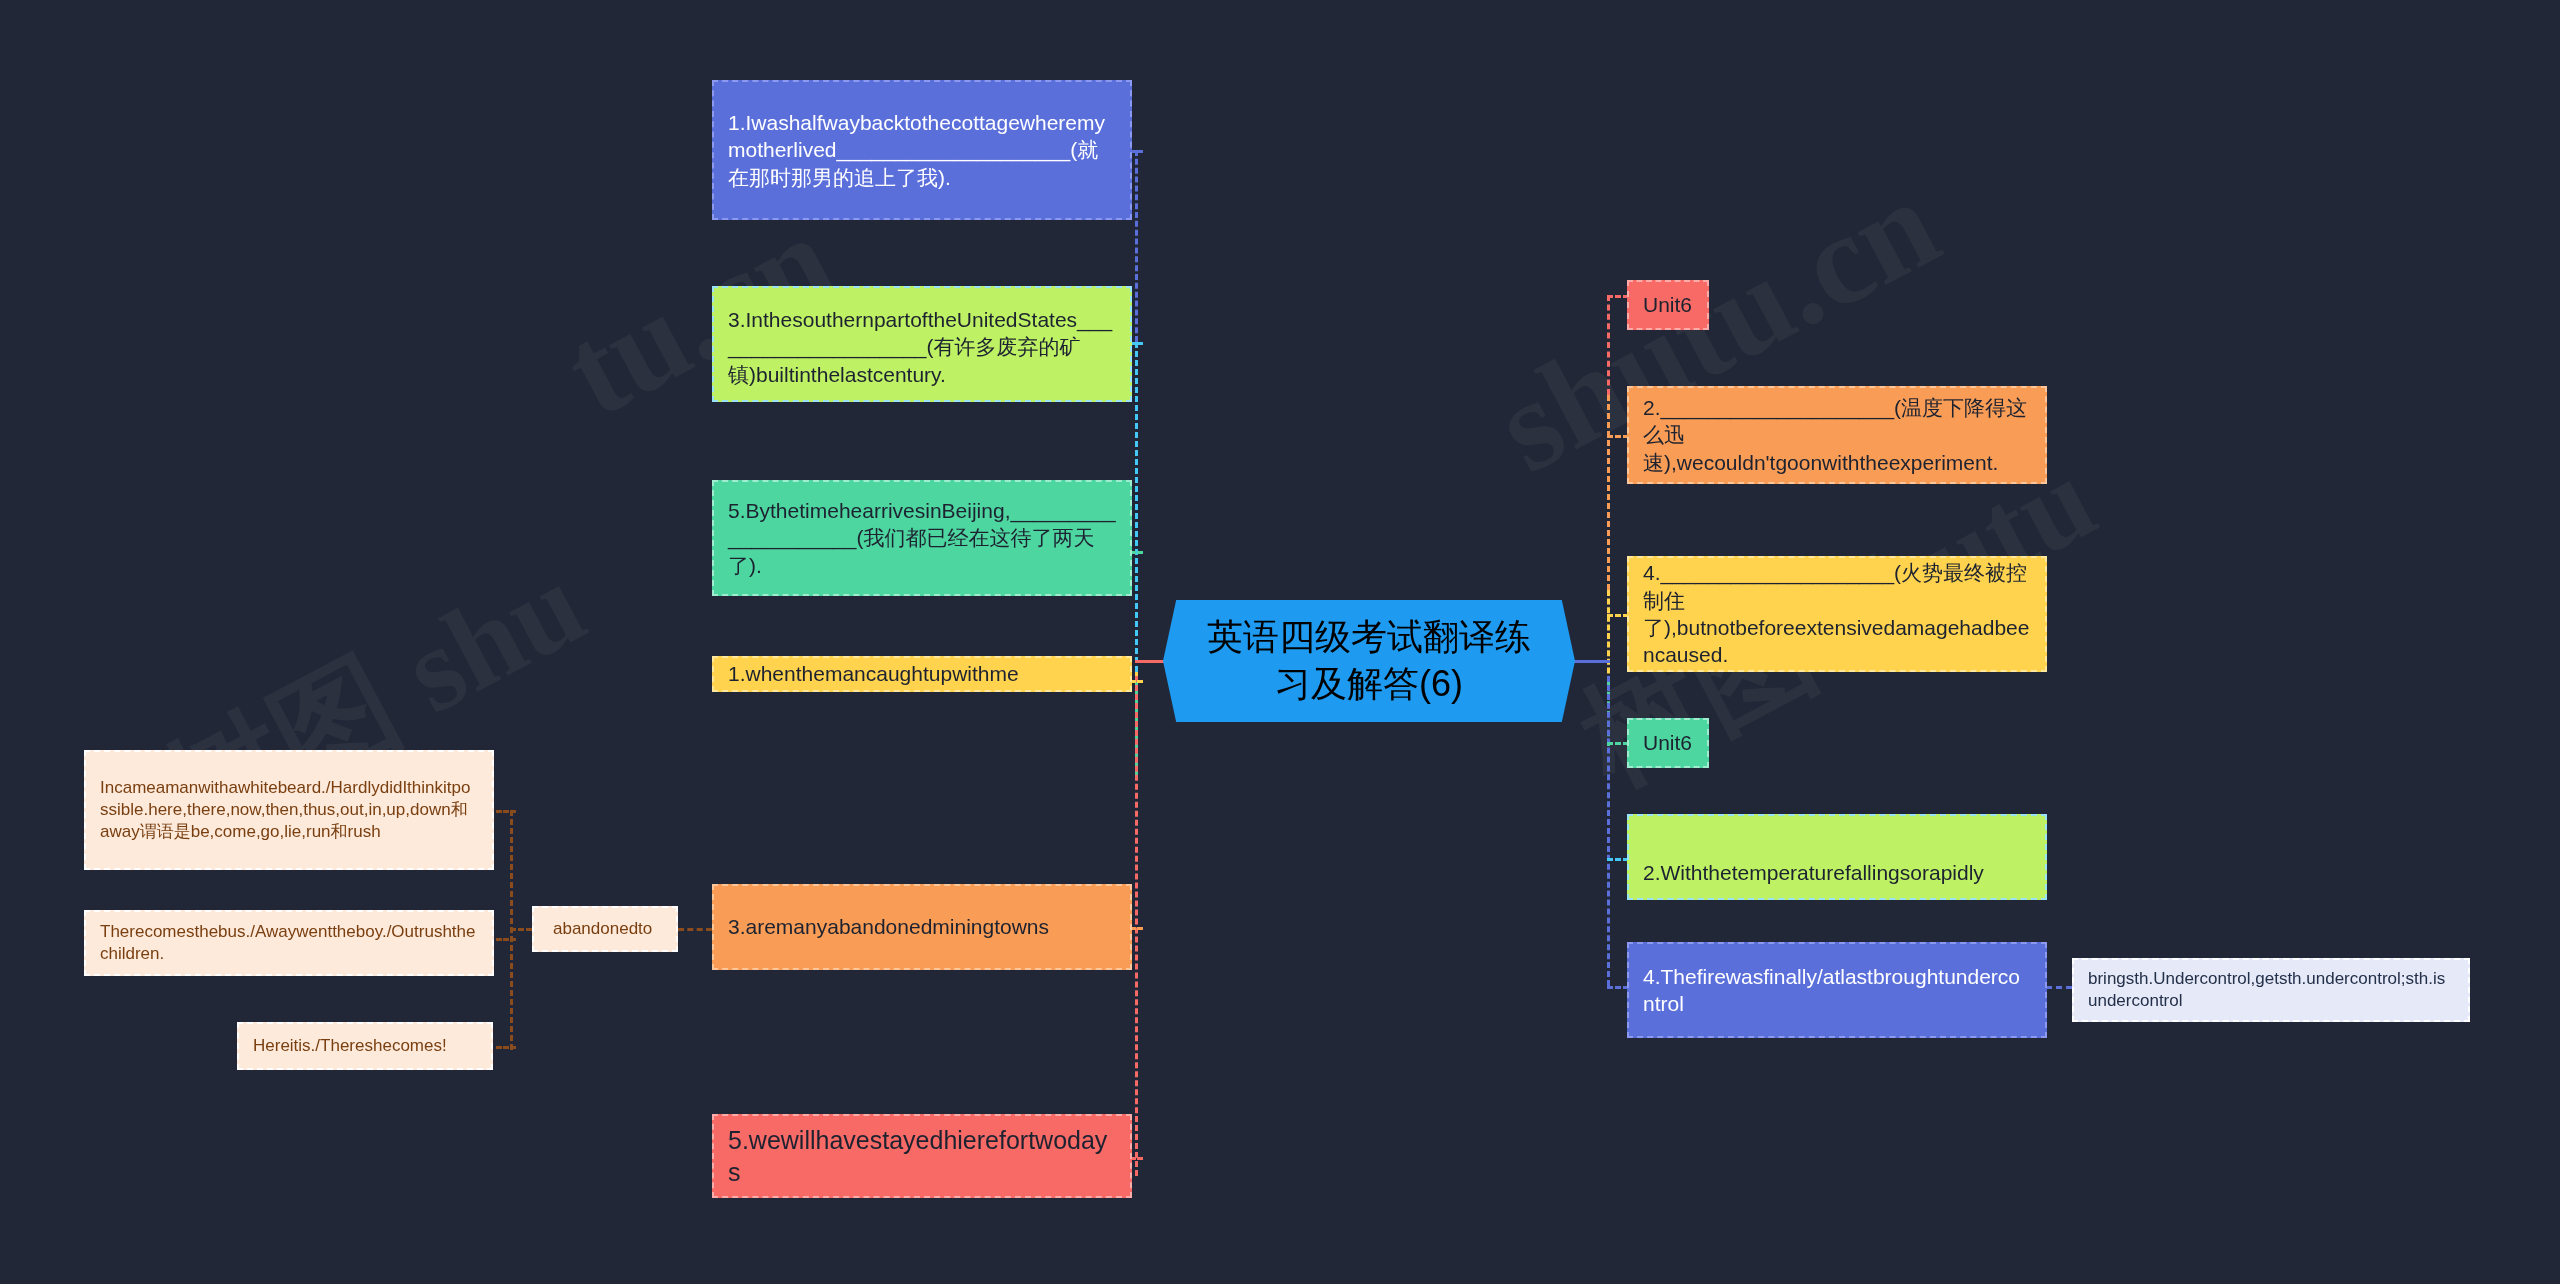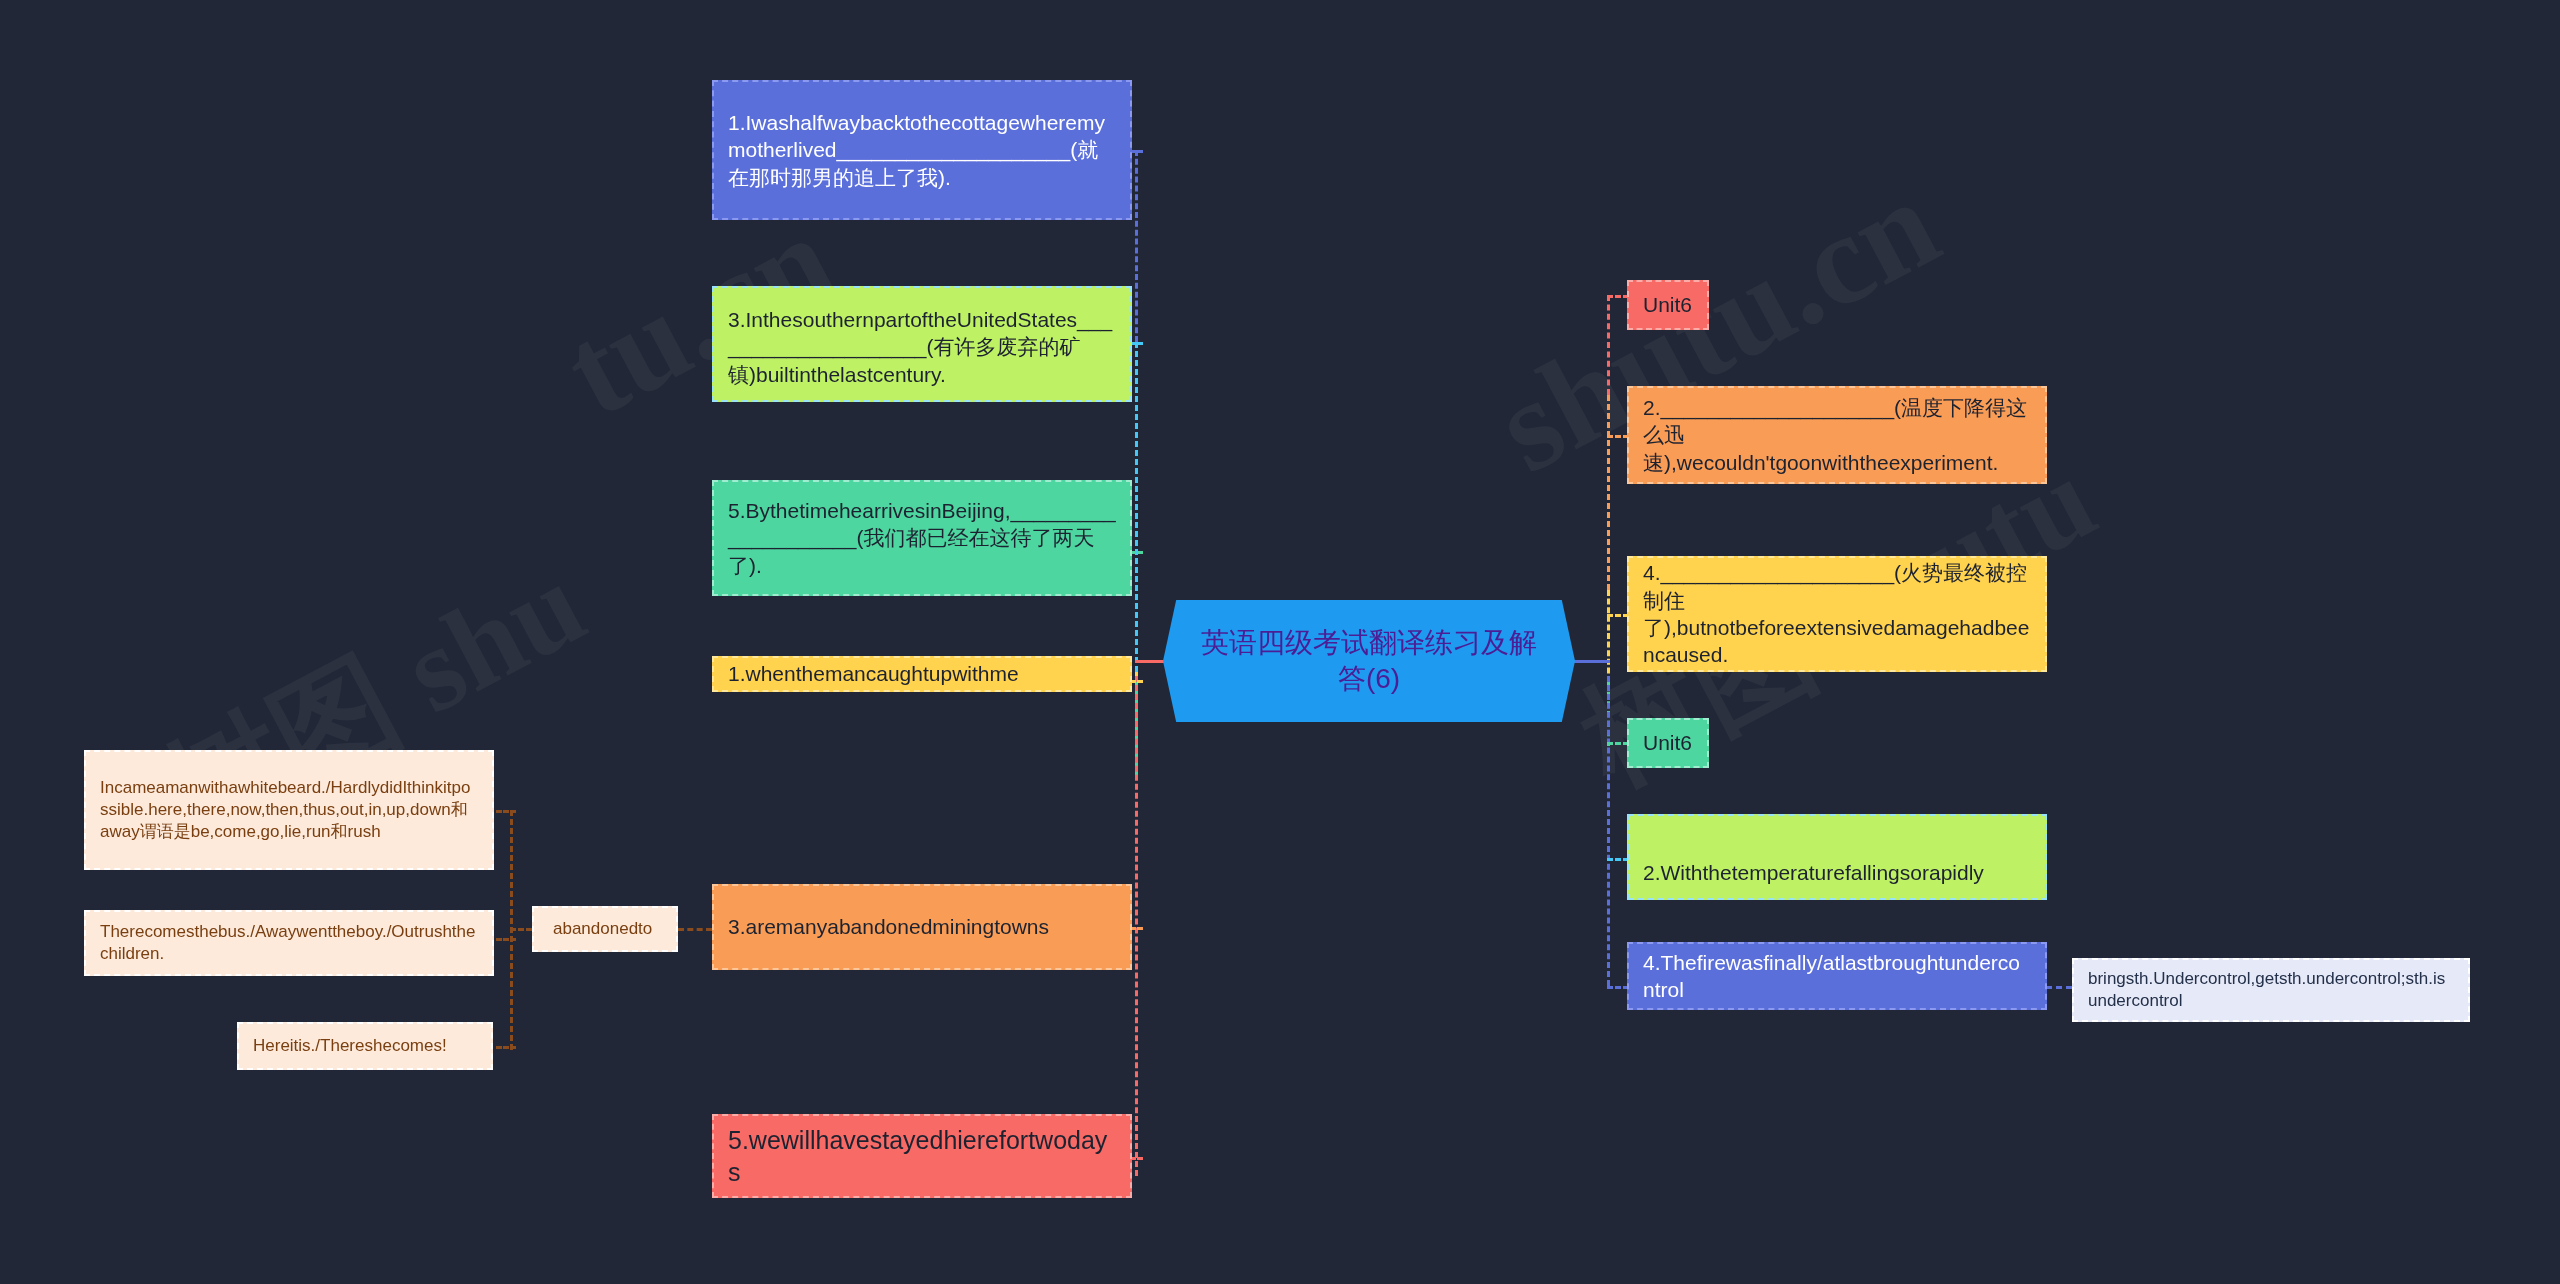--- a/index.html
+++ b/index.html
@@ -48,22 +48,22 @@
   .n-red      { background: #f76a66; color: #1d2230; border-color: #fbaba8; }
   .n-cream    { background: #fdeadb; color: #7a3f10; border-color: #ffffff; }
   .n-lav      { background: #e6e9f7; color: #23304a; border-color: #ffffff; }
 
   
   #center-node {
     position: absolute;
     left: 1163px; top: 600px;
     width: 412px; height: 122px;
     background: #1e9bf0;
-    color: #4c1d95;
-    font-size: 28px;
+    color: #000000;
+    font-size: 36px;
     line-height: 1.30;
     display: flex; align-items: center; justify-content: center;
     text-align: center;
     clip-path: polygon(3.2% 0%, 96.8% 0%, 100% 50%, 96.8% 100%, 3.2% 100%, 0% 50%);
     padding: 0 28px;
   }
 
   
   .spine, .stub { position: absolute; }
   .spine { border-left: 3px dashed; }
@@ -160,21 +160,21 @@
   </div>
 
   <div class="node n-green" style="left:1627px; top:718px; width:82px; height:50px; font-size:21px;">
     <span class="txt">Unit6</span>
   </div>
 
   <div class="node n-cyan" style="left:1627px; top:814px; width:420px; height:86px; font-size:21px;">
     <span class="txt">2.Withthetemperaturefallingsorapidly</span>
   </div>
 
-  <div class="node n-purple" style="left:1627px; top:942px; width:420px; height:68px; font-size:21px;">
+  <div class="node n-purple" style="left:1627px; top:942px; width:420px; height:96px; font-size:21px;">
     <span class="txt">4.Thefirewasfinally/atlastbroughtundercontrol</span>
   </div>
 
   <div class="node n-lav" style="left:2072px; top:958px; width:398px; height:64px; font-size:17px;">
     <span class="txt">bringsth.Undercontrol,getsth.undercontrol;sth.isundercontrol</span>
   </div>
 
   <div class="node n-cream" style="left:84px; top:750px; width:410px; height:120px; font-size:17px;">
     <span class="txt">Incameamanwithawhitebeard./HardlydidIthinkitpossible.here,there,now,then,thus,out,in,up,down和away谓语是be,come,go,lie,run和rush</span>
   </div>

